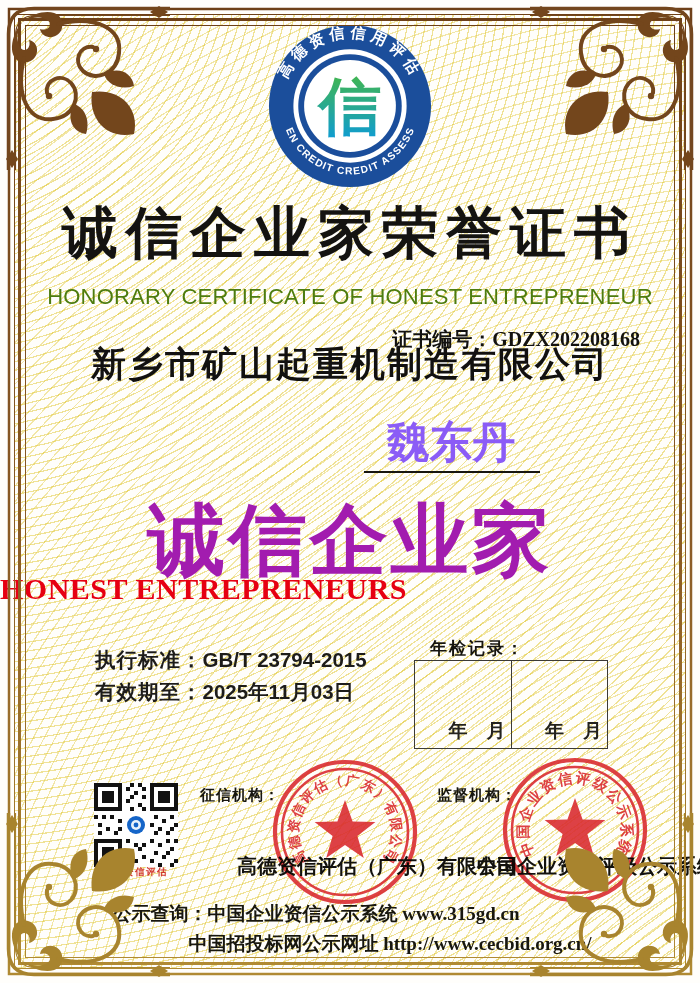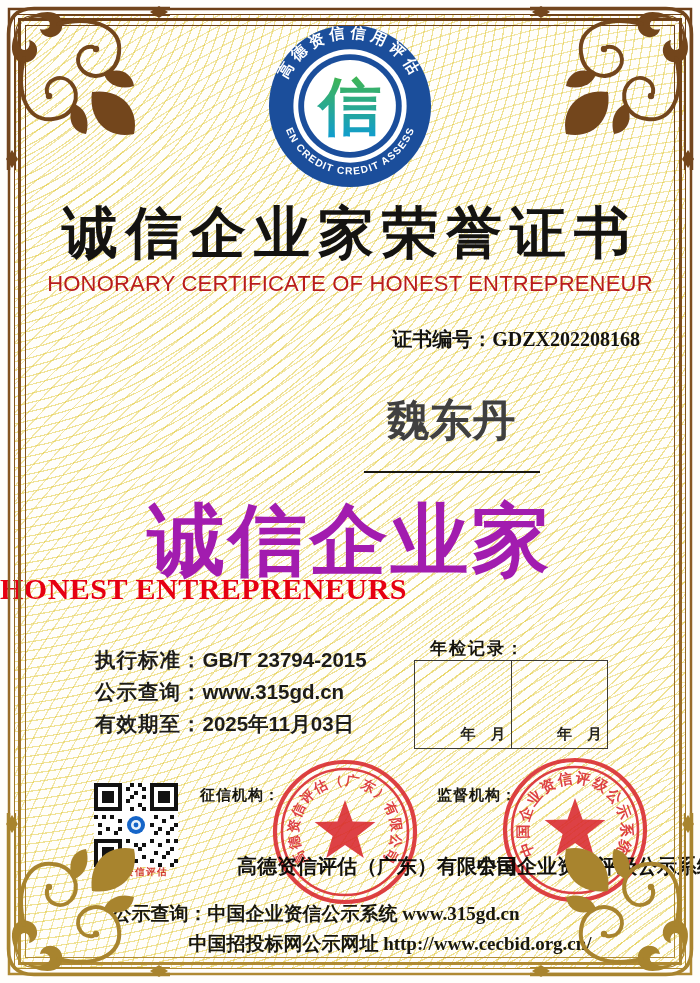--- a/index.html
+++ b/index.html
@@ -17,54 +17,54 @@
   }
   .frame{position:absolute;left:0;top:0;z-index:5;pointer-events:none;}
   .c-tl,.c-tr{color:#73461c;}
   .c-bl,.c-br{color:#a8842e;}
   .content{position:absolute;inset:0;z-index:1;color:#1c1b19;}
 
   .logo{position:absolute;left:267px;top:23px;}
 
   .title-cn{position:absolute;top:196px;left:0;width:100%;text-align:center;
     font-size:56px;font-weight:900;letter-spacing:8px;color:#141311;white-space:nowrap;}
-  .title-en{position:absolute;top:271px;left:0;width:100%;text-align:center;
-    font-size:22px;color:#b91c1c;letter-spacing:.2px;white-space:nowrap;}
+  .title-en{position:absolute;top:284px;left:0;width:100%;text-align:center;
+    font-size:22px;color:#4d7c0f;letter-spacing:.2px;white-space:nowrap;}
   .cert-no{position:absolute;top:296px;right:60px;font-family:"Liberation Serif",serif;
     font-weight:bold;font-size:20px;color:#131210;margin-top:30px;}
 
   .company{position:absolute;top:341px;left:0;width:100%;text-align:center;
     font-family:"Liberation Serif",serif;font-weight:bold;font-size:35px;
     letter-spacing:2px;color:#121110;white-space:nowrap;}
 
   .recipient-label{position:absolute;left:150px;top:406px;font-size:56px;
     font-weight:900;letter-spacing:3px;color:#131211;}
-  .recipient-name{position:absolute;left:365px;top:392px;width:172px;text-align:center;
-    font-family:"Liberation Serif",serif;font-weight:bold;font-size:43px;color:#404040;}
+  .recipient-name{position:absolute;left:365px;top:414px;width:172px;text-align:center;
+    font-family:"Liberation Serif",serif;font-weight:bold;font-size:43px;color:#8b5cf6;}
   .recipient-line{position:absolute;left:364px;top:471px;width:176px;height:0;
     border-top:2.5px solid #17160f;}
 
   .award-cn{position:absolute;top:489px;left:0;width:100%;text-align:center;
     font-family:"Liberation Serif",serif;font-weight:900;font-size:78px;
     letter-spacing:3px;color:#a21caf;white-space:nowrap;}
   .award-en{position:absolute;top:572px;left:0;width:100%;
     font-family:"Liberation Serif",serif;font-weight:bold;font-size:30px;
     letter-spacing:.5px;color:#e60012;white-space:nowrap;}
 
   .details{position:absolute;left:95px;top:644px;font-size:20.5px;font-weight:bold;
     color:#1d1c1a;line-height:32px;}
   .details .row{white-space:nowrap;}
   .details .lab{letter-spacing:1px;text-align:right;}
 
   .inspect-label{position:absolute;left:414px;top:637px;font-size:17px;
     font-weight:bold;letter-spacing:2px;color:#16150f;padding-left:16px;}
   .inspect-table{position:absolute;left:414px;top:660px;width:192px;height:87px;
     border:1.5px solid #3c3b36;display:flex;}
   .inspect-cell{flex:1;display:flex;align-items:flex-end;justify-content:flex-end;
-    padding:0 5px 4px 0;font-size:15px;font-weight:bold;color:#23221e;}
+    padding:0 5px 4px 0;font-size:19px;font-weight:bold;color:#23221e;}
   .inspect-cell + .inspect-cell{border-left:1.5px solid #3c3b36;}
 
   .qr{position:absolute;left:94px;top:783px;}
   .qr-caption{position:absolute;left:88px;top:866px;width:94px;text-align:center;
     font-size:9.5px;letter-spacing:1.5px;color:#d2362f;font-weight:bold;}
 
   .agency-label{position:absolute;top:786px;font-size:15px;font-weight:bold;
     letter-spacing:1px;color:#17160f;white-space:nowrap;}
   .agency-label.left{left:200px;}
   .agency-label.right{left:437px;}
@@ -110,30 +110,30 @@
       <text font-size="10.5" fill="#ffffff" font-weight="bold" letter-spacing="1.2">
         <textPath href="#arcBot" startOffset="50%" text-anchor="middle">GOLDEN CREDIT CREDIT ASSESSMENT</textPath>
       </text>
       <text x="85" y="108" font-size="64" font-weight="bold" fill="url(#xinGrad)" text-anchor="middle">信</text>
     </svg>
 
     <div class="title-cn">诚信企业家荣誉证书</div>
     <div class="title-en">HONORARY CERTIFICATE OF HONEST ENTREPRENEUR</div>
     <div class="cert-no"><span>证书编号：</span><span>GDZX202208168</span></div>
 
+    <div class="company">新乡市矿山起重机制造有限公司</div>
 
     <div class="recipient-name">魏东丹</div>
     <div class="recipient-line"></div>
 
     <div class="award-cn">诚信企业家</div>
     <div class="award-en">HONEST ENTREPRENEURS</div>
 
     <div class="details">
       <div class="row"><span class="lab">执行标准：</span><span>GB/T 23794-2015</span></div>
-      <div class="row"><span class="lab">公示查询：</span><span>www.315gd.cn</span></div>
       <div class="row"><span class="lab">有效期至：</span><span>2025年11月03日</span></div>
     </div>
 
     <div class="inspect-label">年检记录：</div>
     <div class="inspect-table">
       <div class="inspect-cell">年　月</div>
       <div class="inspect-cell">年　月</div>
     </div>
 
     <svg class="qr" width="84" height="84" viewBox="0 0 84 84">

